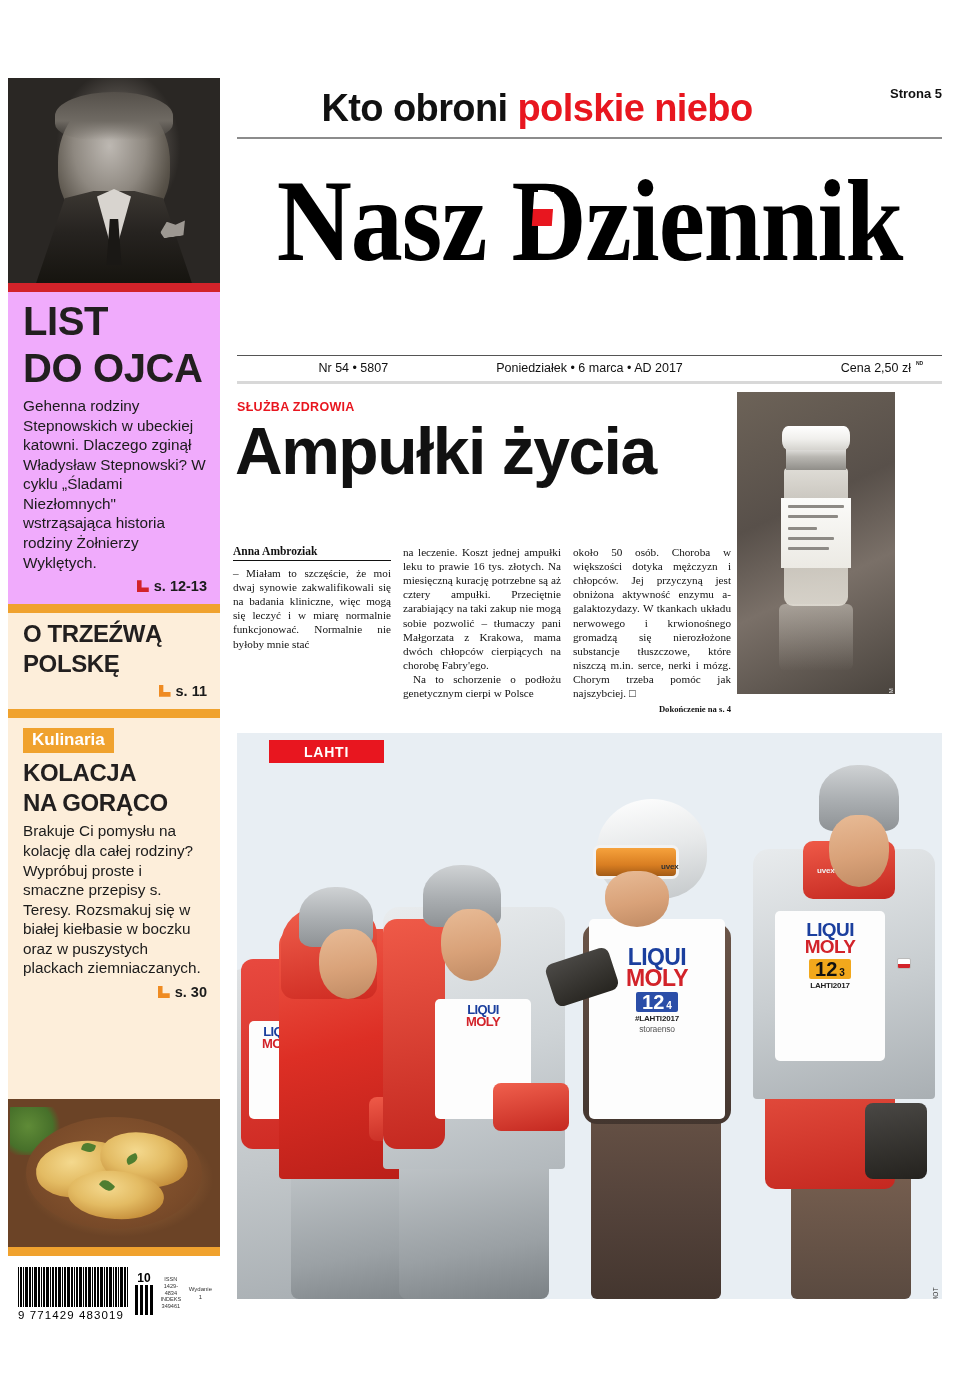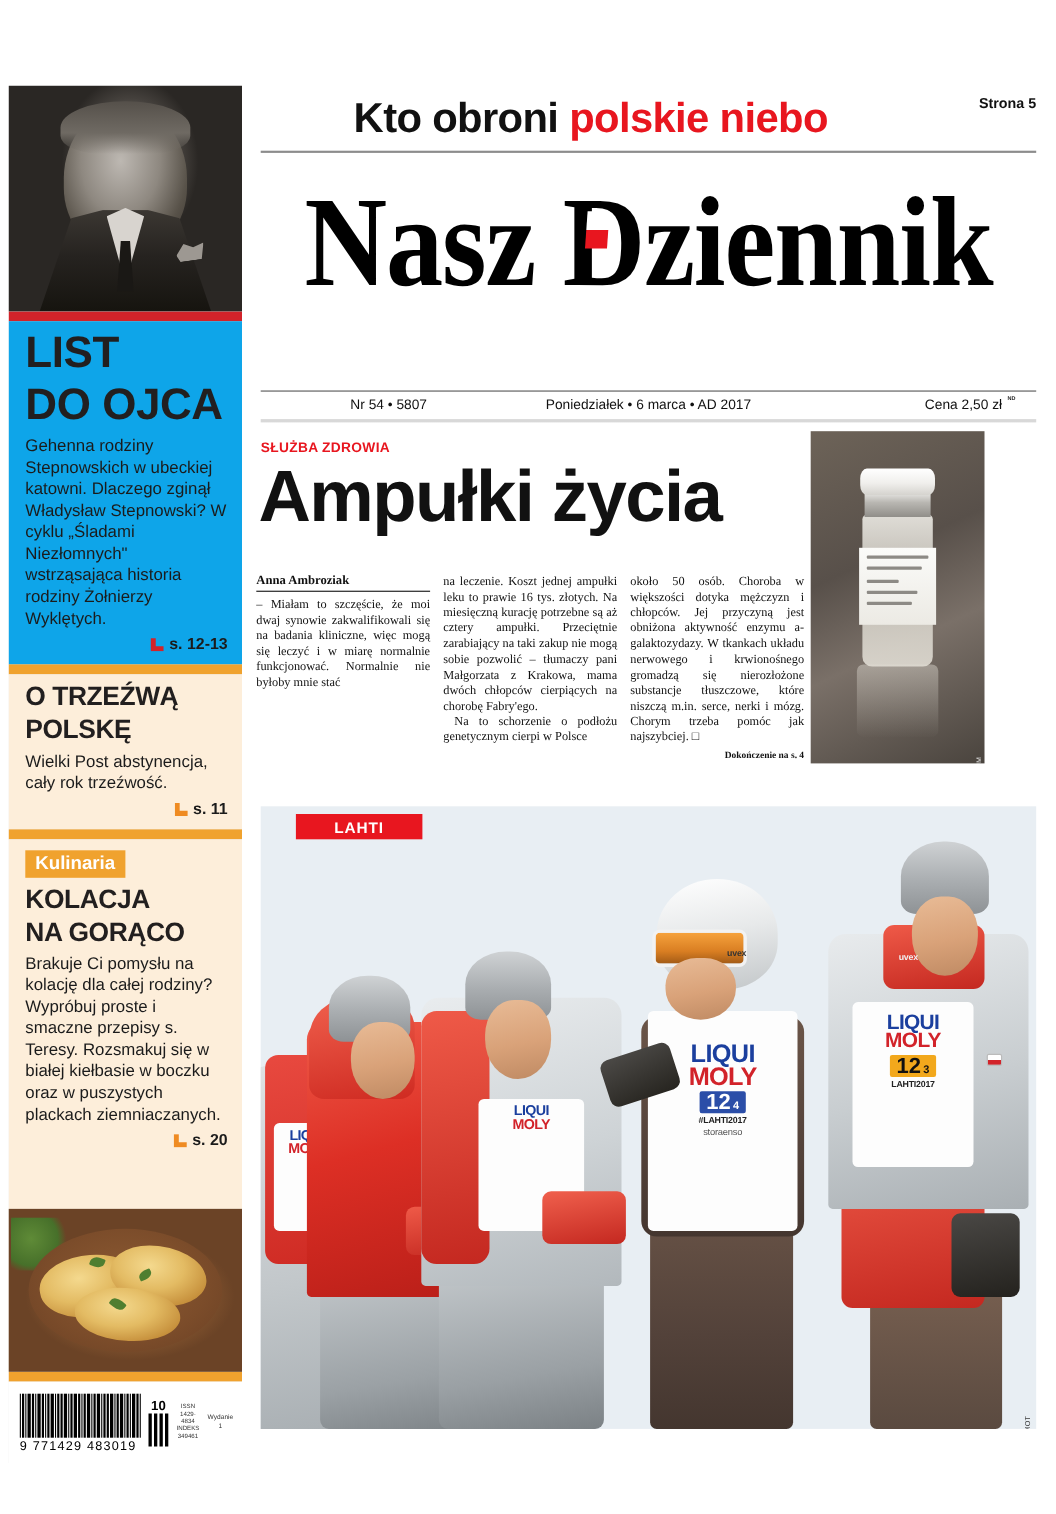--- a/index.html
+++ b/index.html
@@ -55,21 +55,21 @@
   }
   .portrait .pocket {
     position:absolute; right:34px; bottom:46px;
     width:26px; height:16px; background:#9d9892; transform: rotate(-8deg);
     clip-path: polygon(0% 60%, 30% 0%, 62% 26%, 100% 8%, 86% 100%, 12% 100%);
   }
   .red-rule { width:100%; height:9px; background:#d2232a; flex:none; }
   .orange-rule { width:100%; height:9px; background:#f0a22e; flex:none; }
 
   .teaser { padding: 10px 13px 10px 15px; }
-  .teaser-a { background:#0ea5e9; }
+  .teaser-a { background:#f0abfc; }
   .teaser-b { background:#fdeeda; }
   .teaser-c { background:#fdeeda; flex:1; }
 
   .t-head {
     font-family:"Liberation Sans", sans-serif;
     font-weight:bold; color:#221f1f; line-height:0.95;
     letter-spacing:-0.4px;
   }
   .t-head.big { font-size:40px; margin-bottom:9px; }
   .t-head.med { font-size:24px; margin-bottom:7px; }
@@ -265,21 +265,21 @@
     position:absolute; right:1px; bottom:6px;
     font-size:6px; color:#e8e8e8; letter-spacing:0.3px;
     transform: rotate(-90deg); transform-origin: right bottom;
     white-space:nowrap; font-family:"Liberation Sans", sans-serif;
   }
 
   .cols {
     position:absolute; left:233px; top:522px; width:498px; height:176px;
     display:flex; gap:12px;
   }
-  .col { width:158px; position:relative; }
+  .col { width:158px; position:relative;margin-top:23px; }
   .byline {
     font-family:"Liberation Serif", serif; font-weight:bold; font-size:11.5px;
     color:#111; padding-bottom:3px; border-bottom:1px solid #111; margin-bottom:5px;
   }
   .ptext {
     font-family:"Liberation Serif", serif; font-size:11.2px; line-height:1.26;
     color:#111; text-align:justify; hyphens:auto;
   }
   .ptext.bold { font-weight:bold; }
   .contin {
@@ -392,37 +392,36 @@
         <span class="arrowmark"></span>
         <span>s. 12-13</span>
       </div>
     </div>
 
     <div class="orange-rule"></div>
 
     <div class="teaser teaser-b">
       <div class="t-head med">O TRZEŹWĄ</div>
       <div class="t-head med">POLSKĘ</div>
-      <div class="t-body">Wielki Post abstynencja, cały rok trzeźwość.</div>
       <div class="pageref">
         <span class="arrowmark orange"></span>
         <span>s. 11</span>
       </div>
     </div>
 
     <div class="orange-rule"></div>
 
     <div class="teaser teaser-c">
       <span class="kul-badge">Kulinaria</span>
       <div class="t-head med">KOLACJA</div>
       <div class="t-head med">NA GORĄCO</div>
       <div class="t-body">Brakuje Ci pomysłu na kolację dla całej rodziny? Wypróbuj proste i smaczne przepisy s. Teresy. Rozsmakuj się w białej kiełbasie w boczku oraz w puszystych plackach ziemniaczanych.</div>
       <div class="pageref">
         <span class="arrowmark orange"></span>
-        <span>s. 20</span>
+        <span>s. 30</span>
       </div>
     </div>
 
     <div class="food-photo">
       <div class="greens"></div>
       <div class="plate"></div>
       <div class="pancake p1"></div>
       <div class="pancake p2"></div>
       <div class="pancake p3"></div>
       <div class="herb h1"></div>

